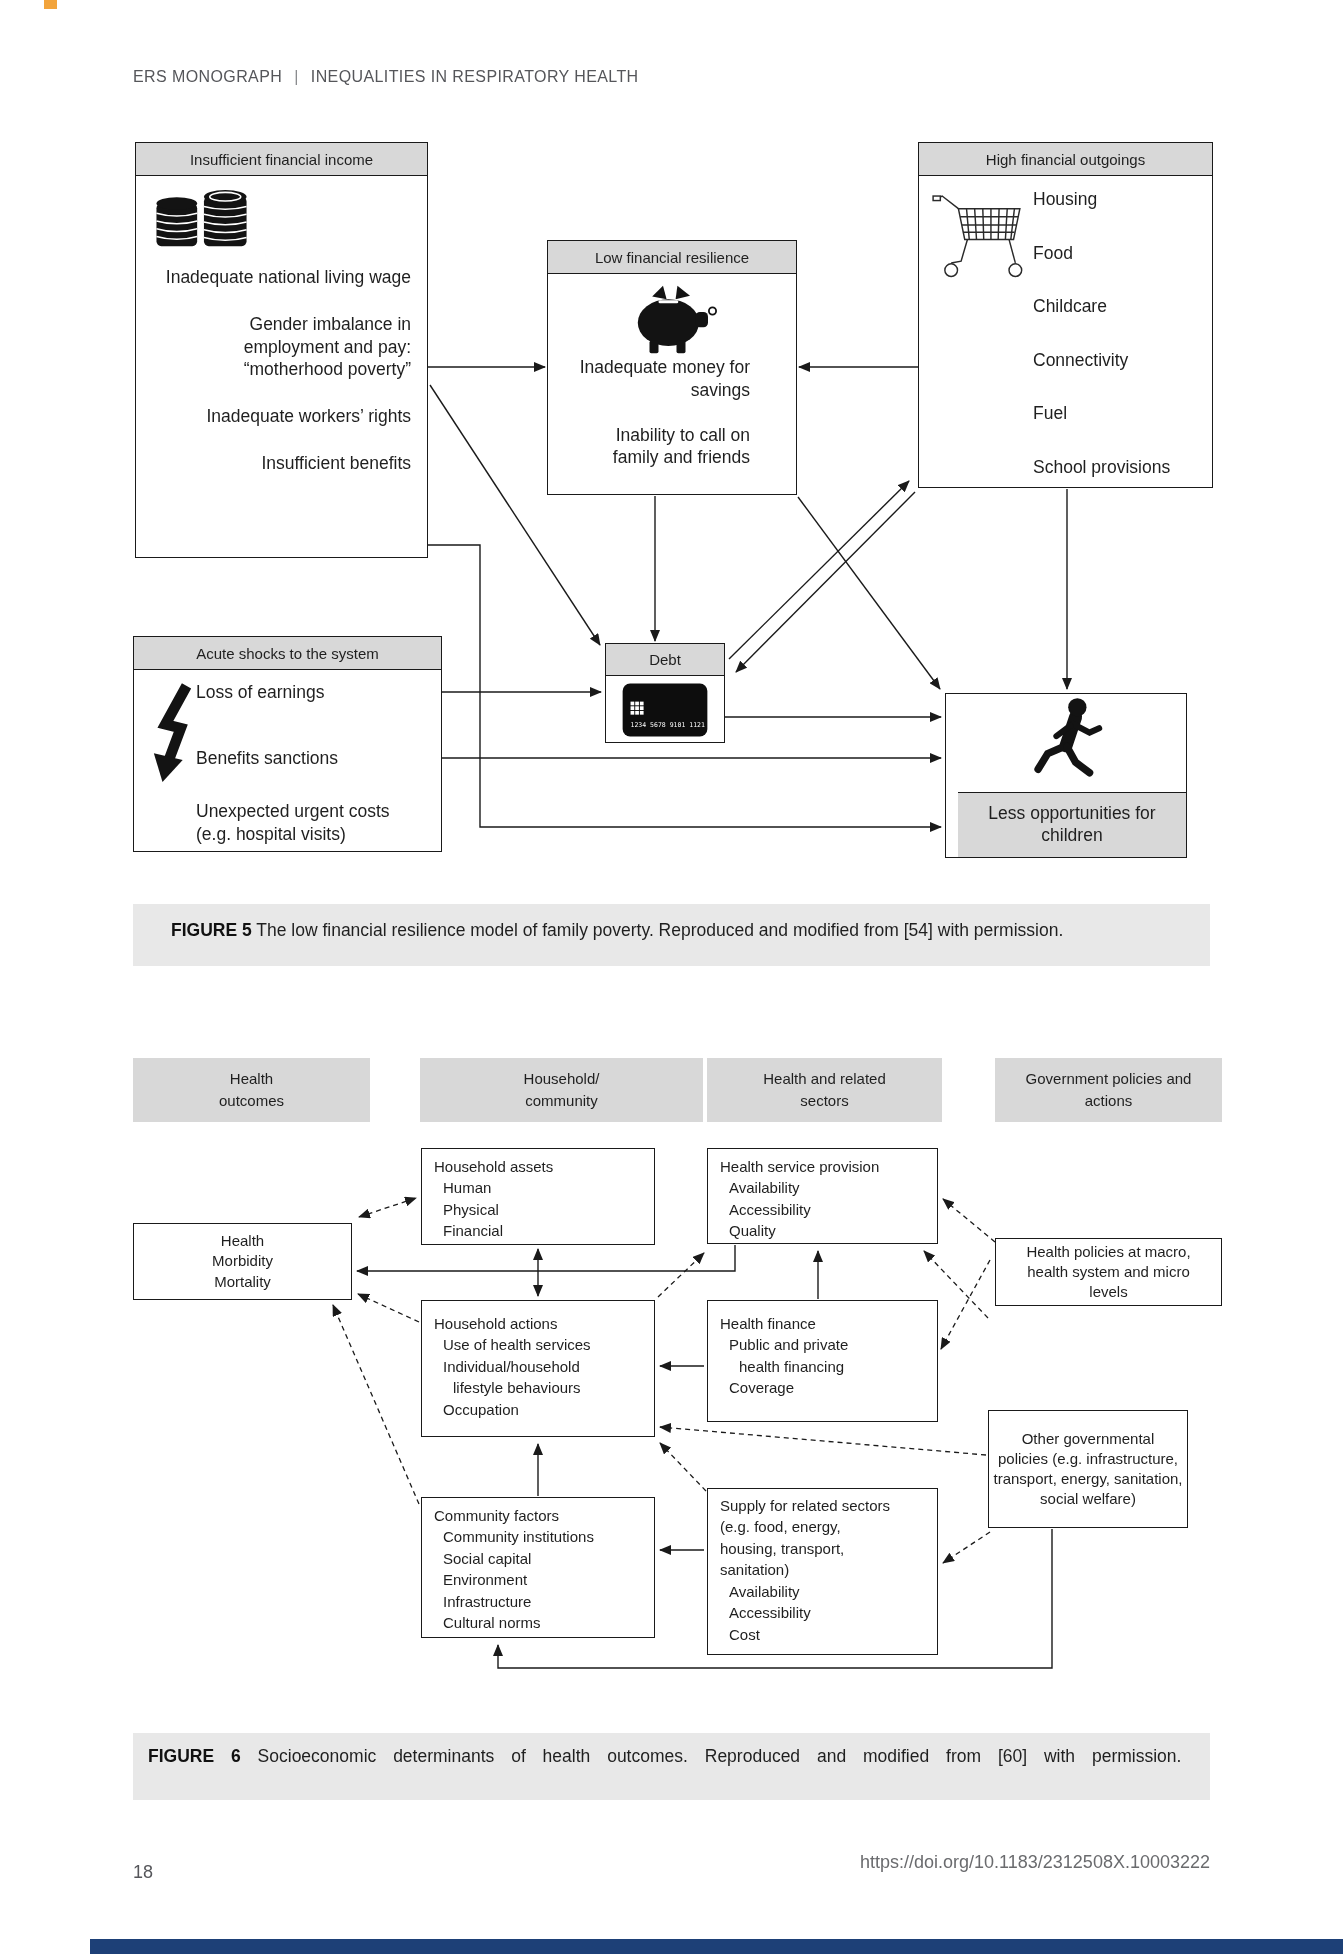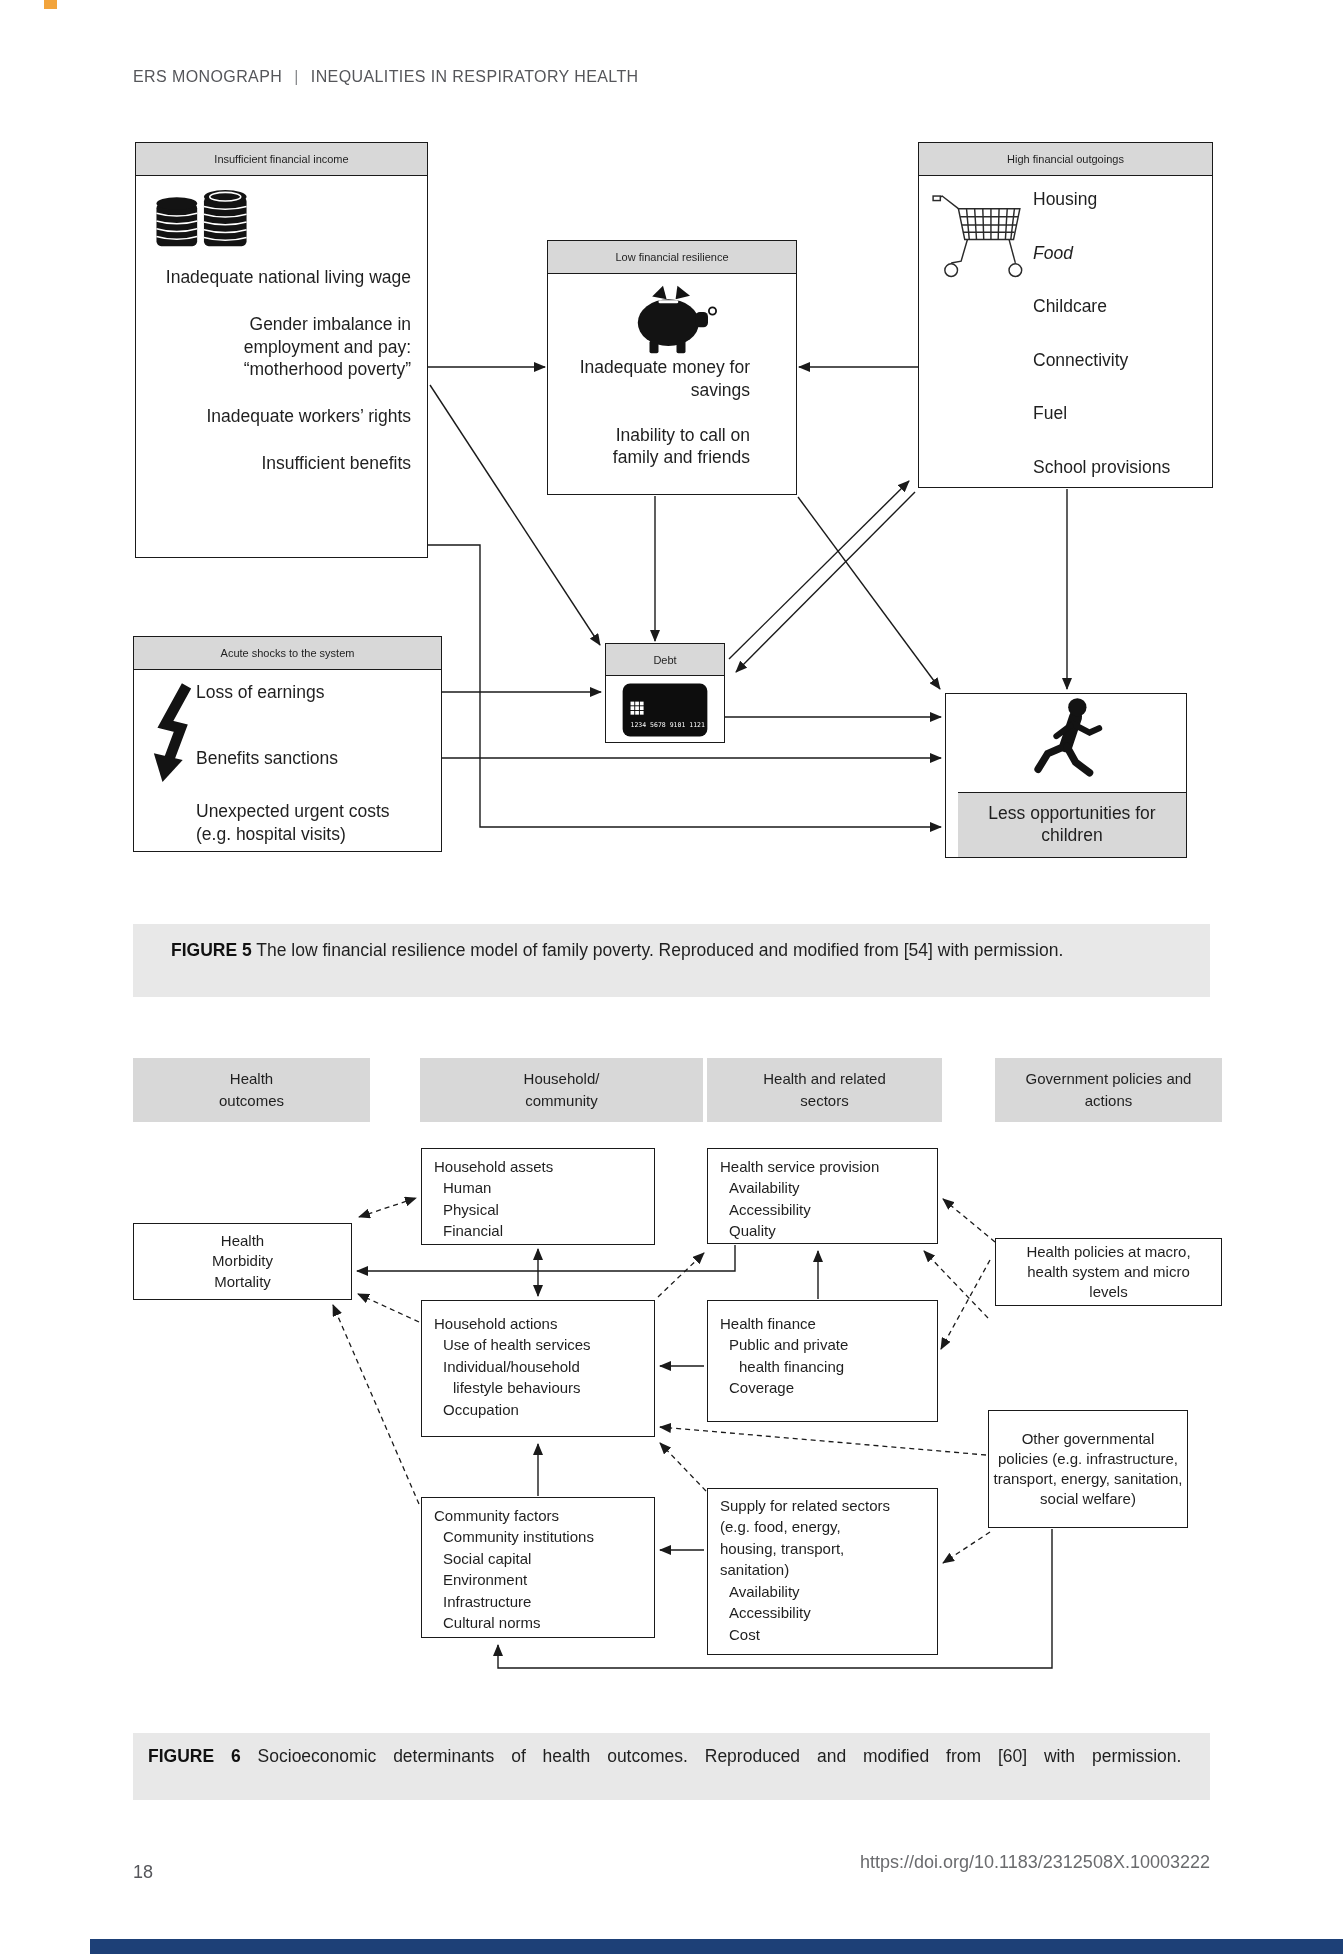--- a/index.html
+++ b/index.html
@@ -6,21 +6,21 @@
   .page{position:relative;width:1343px;height:1954px;background:#ffffff;overflow:hidden;
         font-family:"Liberation Sans", sans-serif;color:#1f1f1f;}
   .accent-top{position:absolute;left:44px;top:0;width:13px;height:9px;background:#f2a43c;}
   .bottom-bar{position:absolute;left:90px;right:0;bottom:0;height:15px;background:#1d4077;}
   .running-header{position:absolute;left:133px;top:68px;font-size:16px;letter-spacing:.4px;
         color:#55565a;white-space:nowrap;}
   .running-header .sep{margin:0 12px;color:#8a8b8e;}
   .overlay{position:absolute;left:0;top:0;z-index:1;pointer-events:none;}
   .fbox{position:absolute;z-index:2;background:#fff;border:1.4px solid #1a1a1a;box-sizing:border-box;}
   .f5hdr{height:33px;background:#d8d8d8;border-bottom:1.4px solid #1a1a1a;display:flex;
-        align-items:center;justify-content:center;font-size:11px;box-sizing:border-box;}
+        align-items:center;justify-content:center;font-size:15px;box-sizing:border-box;}
   .f5item{font-size:17.5px;line-height:1.3;margin:0;text-align:right;}
   .icn{display:block;}
   .cap{position:absolute;left:133px;width:1077px;background:#e8e8e8;z-index:2;box-sizing:border-box;
        font-size:17.5px;line-height:1.45;color:#1f1f1f;padding:14px 15px;}
   .cap b{color:#111;}
   .f6hdr{position:absolute;z-index:2;background:#d8d8d8;display:flex;flex-direction:column;
        align-items:center;justify-content:center;font-size:15px;line-height:1.45;text-align:center;box-sizing:border-box;}
   .f6box{position:absolute;z-index:2;background:#fff;border:1.4px solid #1a1a1a;box-sizing:border-box;
        font-size:15px;line-height:1.43;padding:7px 6px 0 12px;}
   .f6box .i1{padding-left:9px;}
@@ -157,21 +157,21 @@
         <line x1="32" y1="33" x2="96" y2="33"></line>
           <line x1="34" y1="42" x2="94" y2="42"></line>
           <line x1="35" y1="50" x2="92" y2="50"></line>
         <path d="M40 58 L33 82 L22 84"></path>
           <path d="M86 58 L93 84"></path>
         <circle cx="22" cy="92" r="7"></circle>
           <circle cx="93" cy="92" r="7"></circle>
       </g>
     </svg>
     <div class="ho-item" style="top:46px;">Housing</div>
-    <div class="ho-item" style="top:100px;font-style:italic;">Food</div>
+    <div class="ho-item" style="top:100px;">Food</div>
     <div class="ho-item" style="top:153px;">Childcare</div>
     <div class="ho-item" style="top:207px;">Connectivity</div>
     <div class="ho-item" style="top:260px;">Fuel</div>
     <div class="ho-item" style="top:314px;">School provisions</div>
   </div>
 
   <div class="fbox" style="left:133px;top:636px;width:309px;height:216px;">
     <div class="f5hdr">Acute shocks to the system</div>
     <svg class="icn" style="position:absolute;left:16px;top:44px;" width="50" height="106" viewBox="0 0 52 108">
       <path d="M38 4 L16 44 L32 48 L20 80" stroke="#131313" stroke-width="11" fill="none"></path>
@@ -210,21 +210,21 @@
         <path d="M45 57 L24 66 L13 84" stroke-width="8.5"></path>
         <path d="M46 58 L56 76 L72 88" stroke-width="8.5"></path>
       </g>
       <circle cx="58" cy="13" r="10.5" fill="#131313"></circle>
     </svg>
     <div class="lessopp-band">
       <div style="width:210px;">Less opportunities for children</div>
     </div>
   </div>
 
-  <div class="cap" style="top:924px;height:73px;padding-left:38px;">
+  <div class="cap" style="top:904px;height:62px;padding-left:38px;">
     <b>FIGURE 5</b>
     <span>The low financial resilience model of family poverty. Reproduced and modified from [54] with permission.</span>
   </div>
 
   <div class="f6hdr" style="left:133px;top:1058px;width:237px;height:64px;">
     <div>Health</div>
     <div>outcomes</div>
   </div>
   <div class="f6hdr" style="left:420px;top:1058px;width:283px;height:64px;">
     <div>Household/</div>

